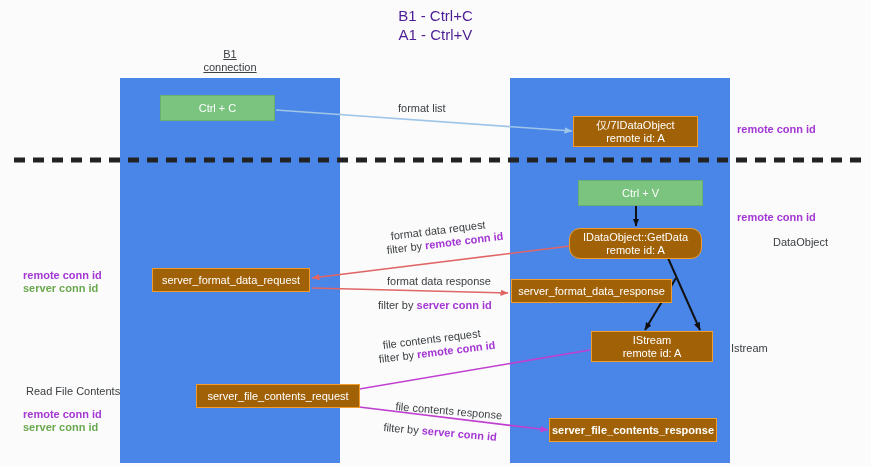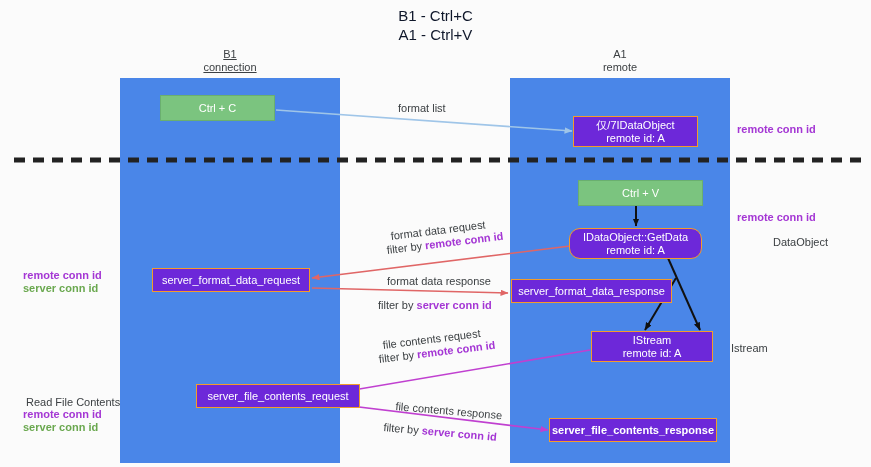--- a/index.html
+++ b/index.html
@@ -8,42 +8,42 @@
     background:#fbfbfb;
     font-family:"Liberation Sans","DejaVu Sans",sans-serif;
     overflow:hidden;
     position:relative;
   }
   #stage{position:absolute;left:0;top:0;width:871px;height:467px;}
 
   
   .title{
     position:absolute;left:0;top:6px;width:871px;
-    text-align:center;color:#0f172a;font-size:15px;line-height:19px;
+    text-align:center;color:#4c1d95;font-size:15px;line-height:19px;
     white-space:pre;
   }
 
   
   .lane-head{
     position:absolute;text-align:center;color:#3c4043;
     font-size:11px;line-height:13px;white-space:pre;
   }
 
   
   .lane{position:absolute;background:#4a86e8;}
 
   
   .node{
     position:absolute;box-sizing:border-box;
     display:flex;flex-direction:column;align-items:center;justify-content:center;
     color:#ffffff;font-size:11px;line-height:13px;
     text-align:center;white-space:pre;
   }
   .node.green{background:#7bc47f;border:1px solid #6aaf6f;}
-  .node.orange{background:#6d28d9;border:1px solid #f39c2a;}
+  .node.orange{background:#a16207;border:1px solid #f39c2a;}
 
   
   .lbl{
     position:absolute;font-size:11px;line-height:13px;color:#3c4043;
     white-space:pre;
   }
   .lbl.purple{color:#a436d4;font-weight:bold;}
   .lbl.green{color:#6aa84f;font-weight:bold;}
   .lbl.rot{transform-origin:0 0;}
   .lbl .pu{color:#a436d4;font-weight:bold;}
@@ -54,22 +54,20 @@
 </head>
 <body>
 
 <div id="stage">
 
   <div class="title">B1 - Ctrl+C
 A1 - Ctrl+V</div>
 
   <div class="lane-head" style="left:120px;top:48px;width:220px;text-decoration:underline;">B1
 connection</div>
-  <div class="lane-head" style="left:510px;top:48px;width:220px;">A1
-remote</div>
 
   <div class="lane" style="left:120px;top:78px;width:220px;height:385px;"></div>
   <div class="lane" style="left:510px;top:78px;width:220px;height:385px;"></div>
 
   <svg class="over">
     <defs>
       <marker id="ar-blue" markerWidth="9" markerHeight="9" refX="7.5" refY="3.2" orient="auto" markerUnits="userSpaceOnUse">
         <path d="M0,0 L8,3.2 L0,6.4 z" fill="#9fc5e8"></path>
       </marker>
       <marker id="ar-red" markerWidth="9" markerHeight="9" refX="7.5" refY="3.2" orient="auto" markerUnits="userSpaceOnUse">
@@ -139,17 +137,17 @@
 
   <div class="lbl purple" style="left:737px;top:123px;">remote conn id</div>
   <div class="lbl purple" style="left:737px;top:211px;">remote conn id</div>
   <div class="lbl" style="left:773px;top:236px;text-align:right;">DataObject</div>
   <div class="lbl" style="left:731px;top:342px;">Istream</div>
   <div class="lbl" style="left:736px;top:424px;margin-top:44px;">Write File Contents</div>
 
   <div class="lbl purple" style="left:23px;top:269px;">remote conn id</div>
   <div class="lbl green" style="left:23px;top:282px;">server conn id</div>
 
-  <div class="lbl" style="left:26px;top:396px;">Read File Contents</div>
+  <div class="lbl" style="left:26px;top:385px;">Read File Contents</div>
   <div class="lbl purple" style="left:23px;top:408px;">remote conn id</div>
   <div class="lbl green" style="left:23px;top:421px;">server conn id</div>
 
 </div>
 
 </body></html>

